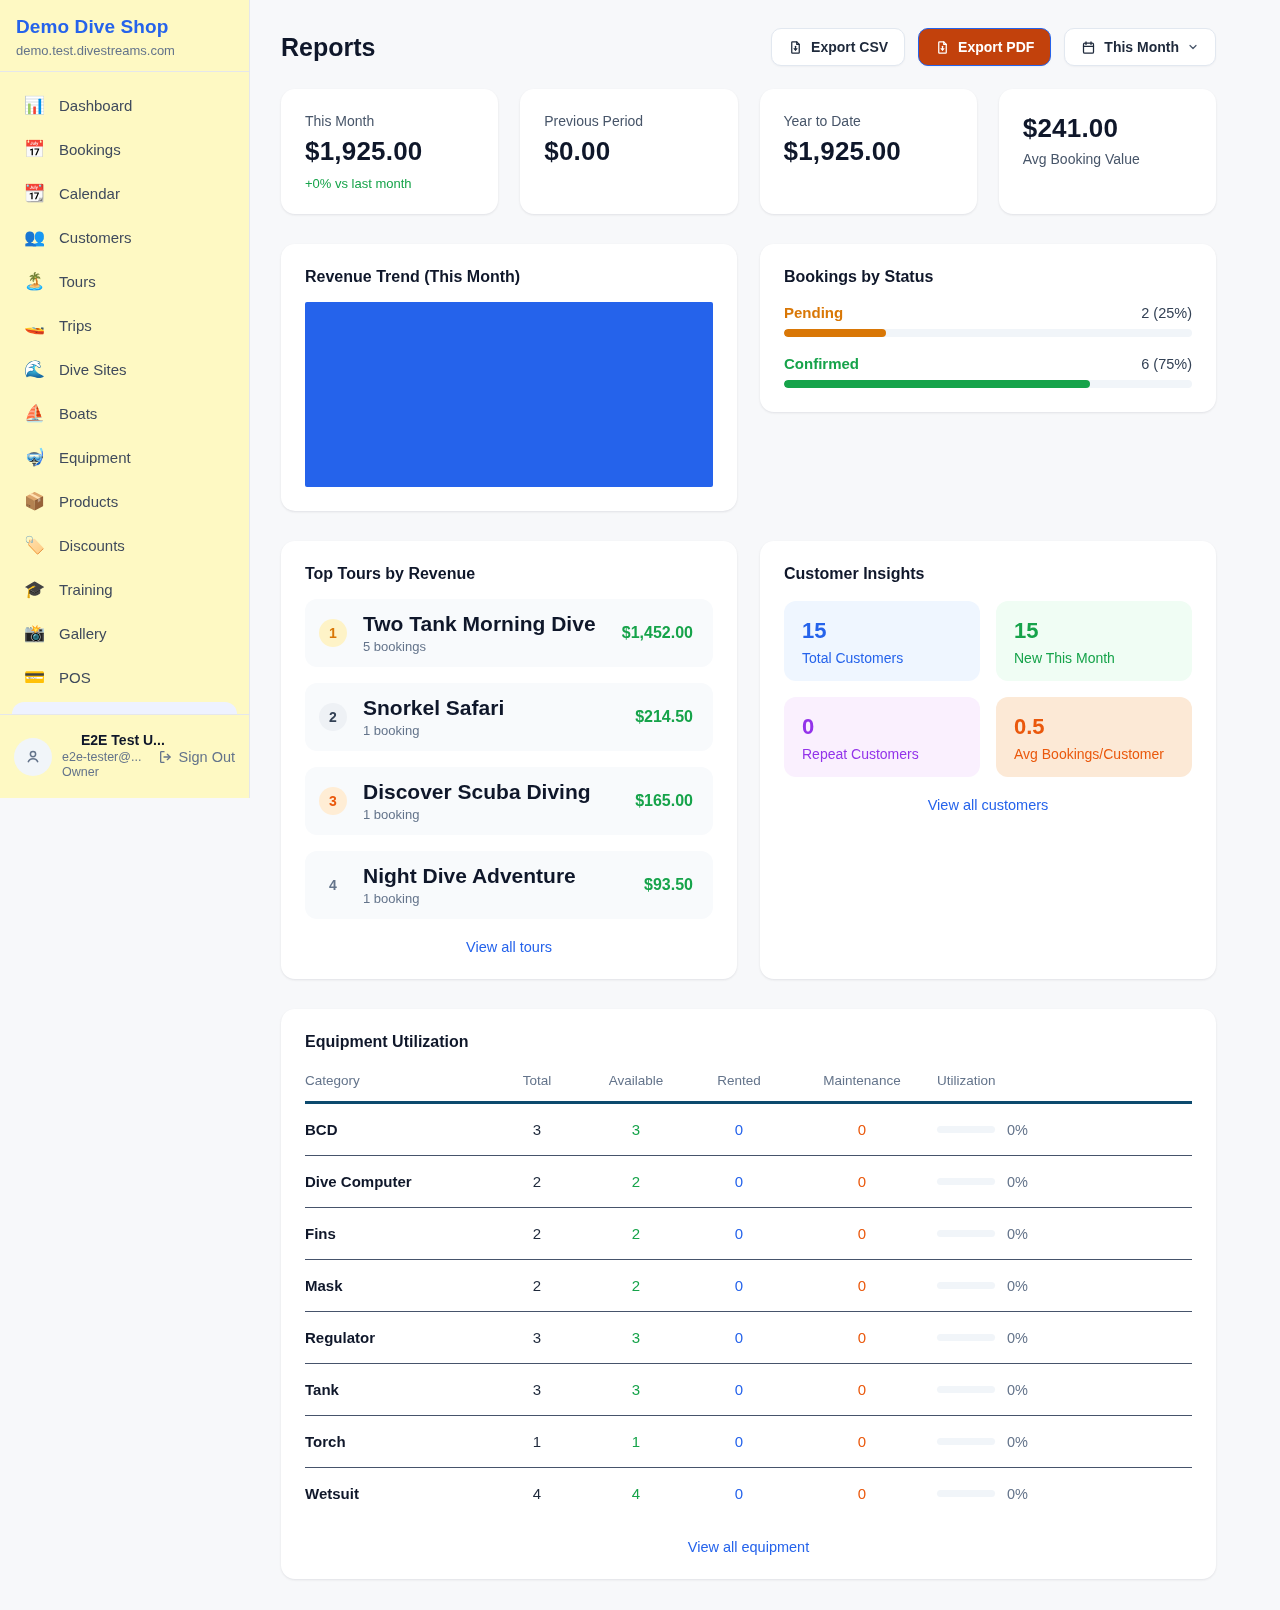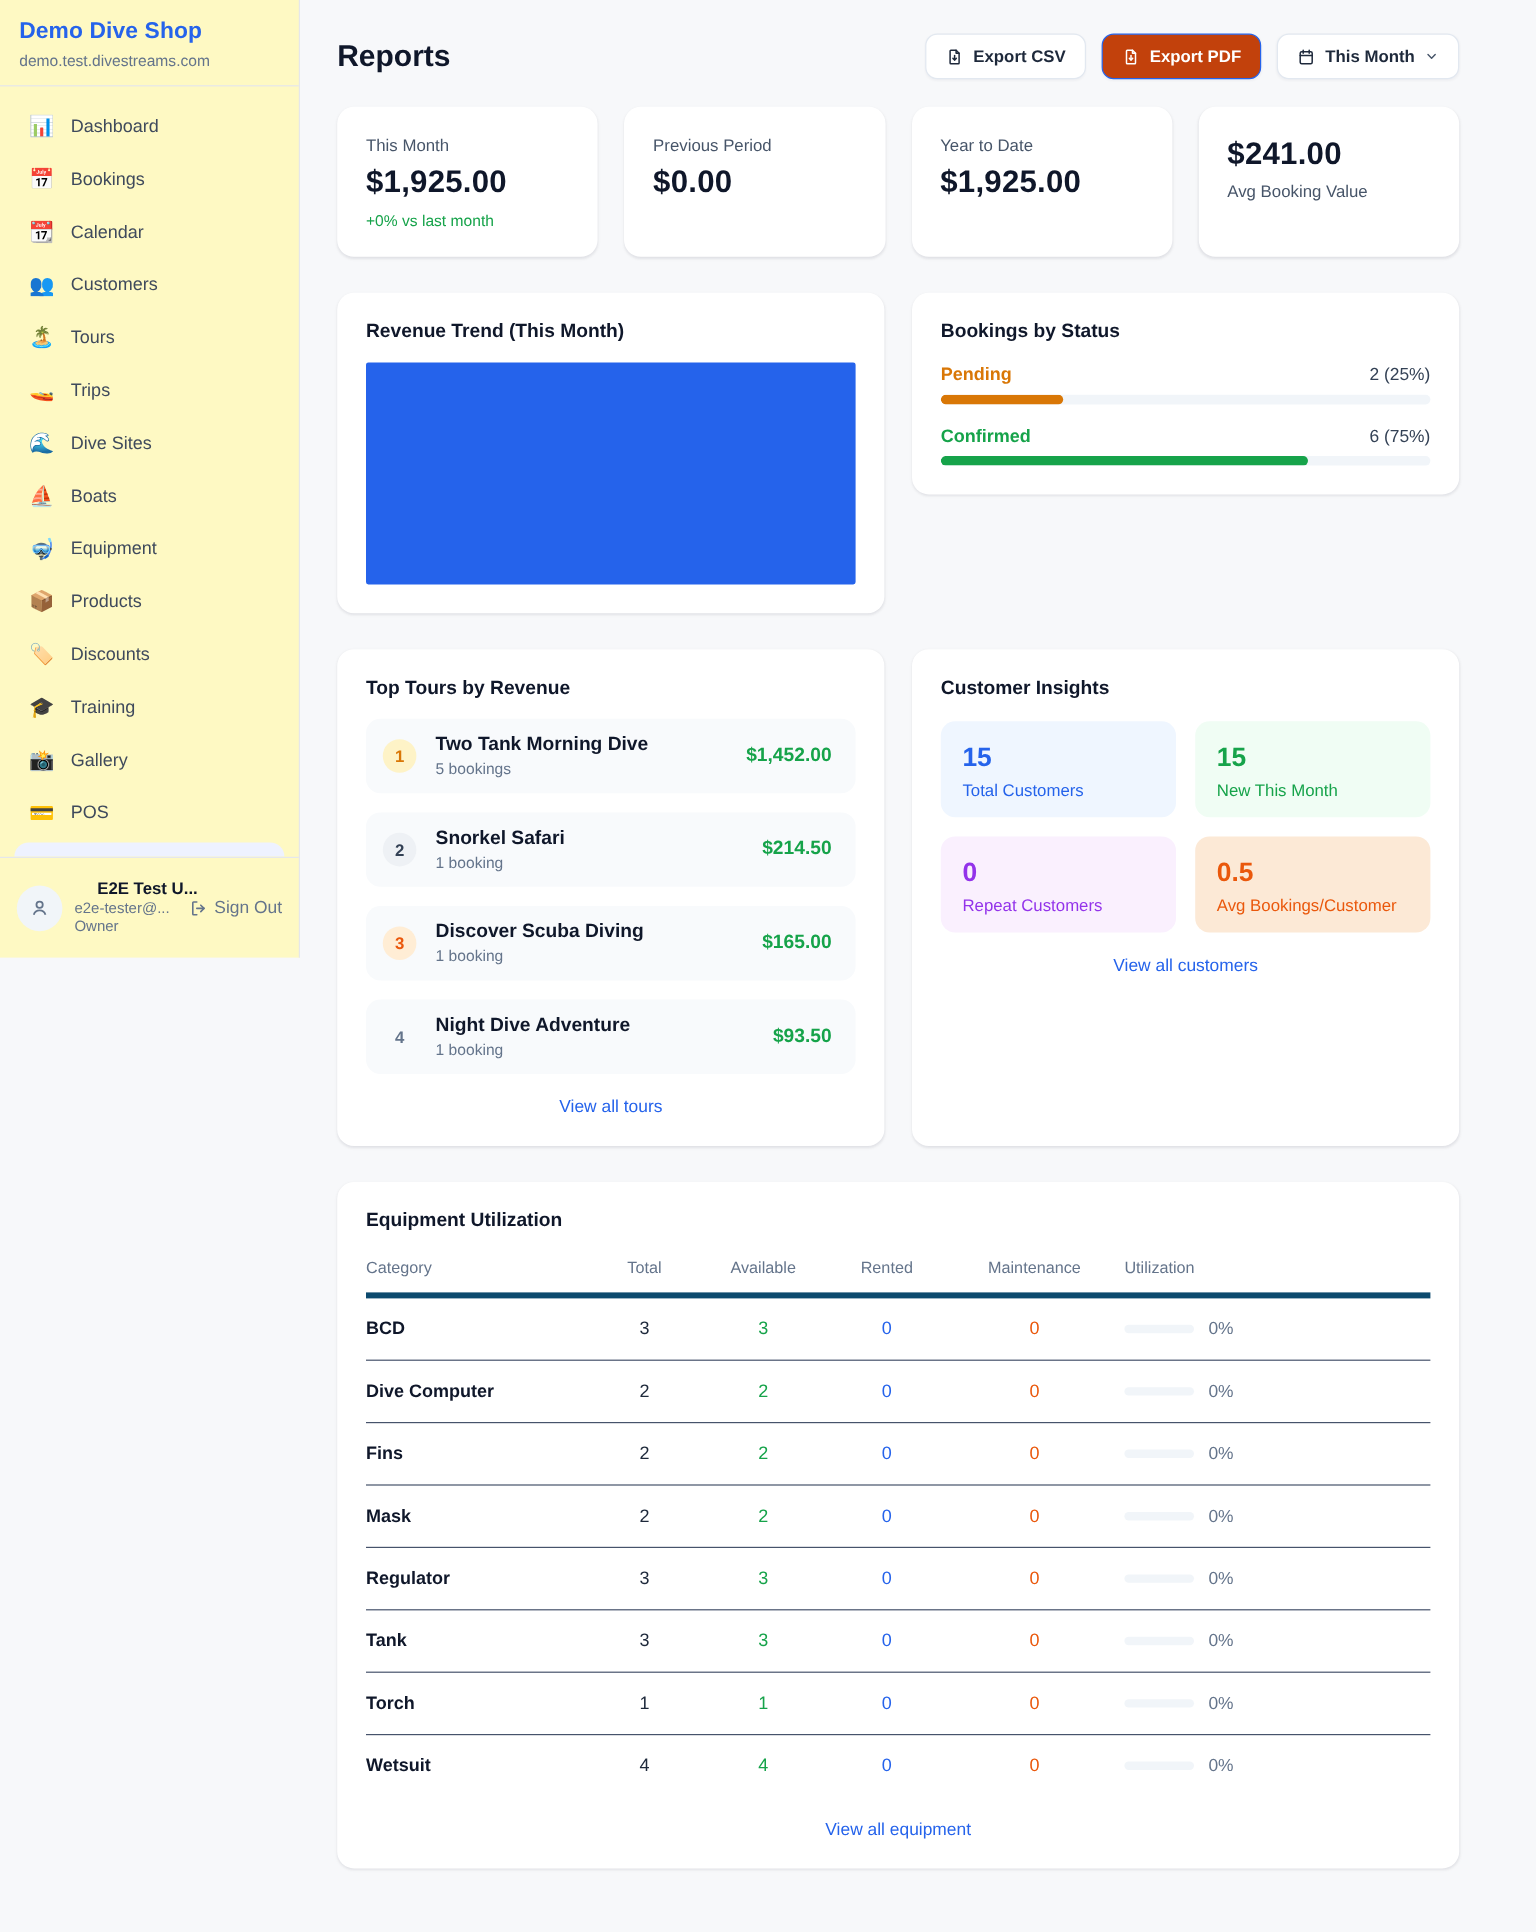--- a/index.html
+++ b/index.html
@@ -88,41 +88,41 @@
   }
   .rank {
     width:28px; height:28px; min-width:28px; border-radius:50%;
     display:flex; align-items:center; justify-content:center;
     font-size:14px; font-weight:600; color:#64748b;
   }
   .rank-1 { background:#fef3c7; color:#d97706; }
   .rank-2 { background:#eef1f5; color:#334155; }
   .rank-3 { background:#ffedd5; color:#ea580c; }
   .tour-meta { flex:1; min-width:0; }
-  .tour-name { font-size:16px; font-weight:600; color:#0f172a; }
+  .tour-name { font-size:21px; font-weight:600; color:#0f172a; }
   .tour-bookings { font-size:13px; color:#64748b; margin-top:3px; }
   .tour-rev { font-size:16px; font-weight:700; color:#16a34a; white-space:nowrap; }
   .view-all { display:block; text-align:center; color:#2563eb; font-size:14.5px; margin-top:20px; text-decoration:none; cursor:pointer; }
   
   .insight-grid { display:grid; grid-template-columns:1fr 1fr; gap:16px; margin-top:18px; }
   .tile { border-radius:12px; padding:17px 18px; height:80px; }
   .tile-value { font-size:22px; font-weight:700; }
   .tile-label { font-size:14px; margin-top:6px; }
   .tile-blue   { background:#eff6ff; } .tile-blue .tile-value, .tile-blue .tile-label   { color:#2563eb; }
   .tile-green  { background:#f0fdf4; } .tile-green .tile-value, .tile-green .tile-label  { color:#16a34a; }
   .tile-purple { background:#faf0fe; } .tile-purple .tile-value, .tile-purple .tile-label{ color:#9333ea; }
   .tile-orange { background:#fce9d6; } .tile-orange .tile-value, .tile-orange .tile-label{ color:#ea580c; }
   
   .equip-card { width:935px; }
   .equip-table { margin-top:14px; }
   .t-head, .t-row {
     display:grid; grid-template-columns:1fr 88px 110px 96px 150px 255px;
     align-items:center;
   }
-  .t-head { padding:8px 0 13px 0; border-bottom:5px solid #0c4a6e; }
+  .t-head { padding:8px 0 13px 0; border-bottom:3px solid #0c4a6e; }
   .t-head span { font-size:13.5px; color:#64748b; }
   .t-row { padding:17px 0; border-bottom:1px solid #46536b; }
   .t-row:last-child { border-bottom:none; }
   .c-num { text-align:center; font-size:15px; }
   .cat { font-size:15px; font-weight:600; color:#0f172a; }
   .c-total { color:#1e293b; }
   .c-avail { color:#16a34a; }
   .c-rent  { color:#2563eb; }
   .c-maint { color:#ea580c; }
   .c-util { display:flex; align-items:center; gap:12px; }

